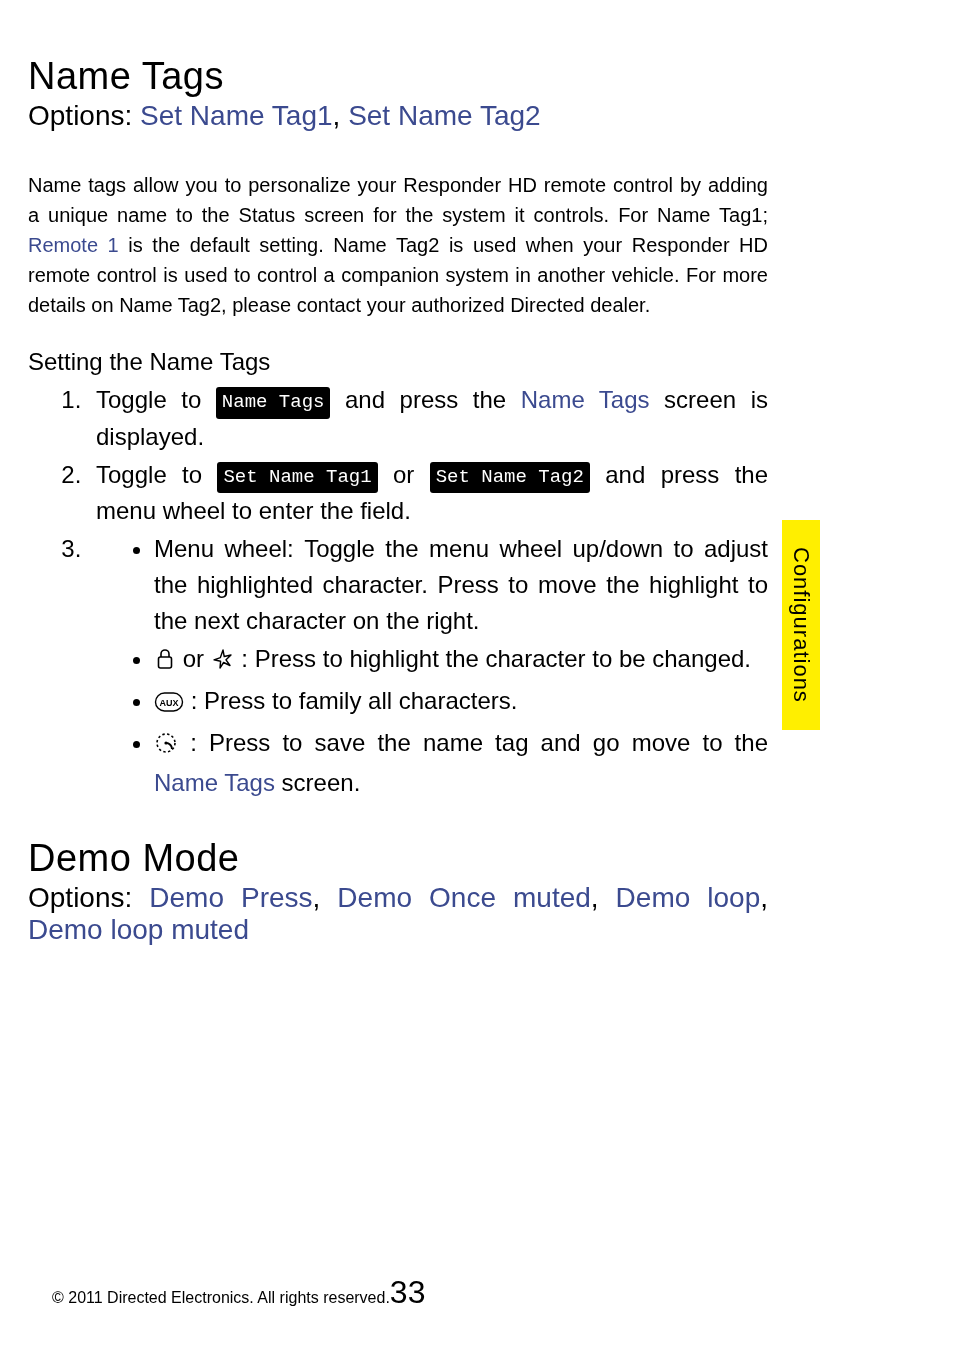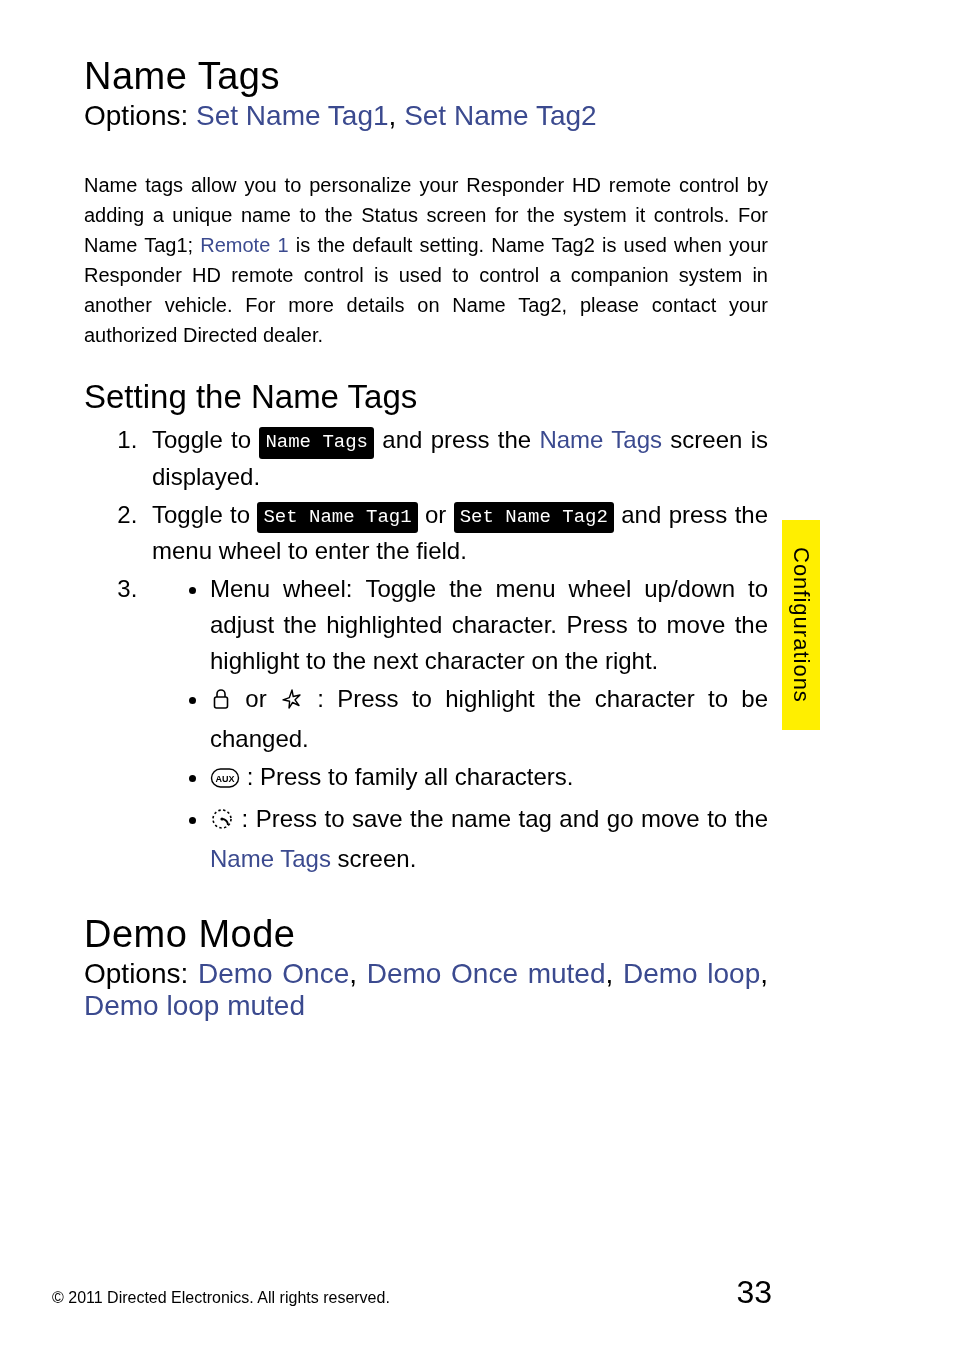--- a/index.html
+++ b/index.html
@@ -8,21 +8,21 @@
     padding: 0;
     width: 954px;
     height: 1359px;
     font-family: "Futura", "Century Gothic", "Avant Garde", sans-serif;
     background: #fff;
     color: #000;
     position: relative;
   }
   .page {
     box-sizing: border-box;
-    padding: 55px 52px 40px 84px;
+    padding: 55px 52px 40px 28px;
     width: 820px;
     height: 1359px;
     position: relative;
   }
   h2.section-title {
     font-family: "Futura Condensed", "Arial Narrow", sans-serif;
     font-stretch: condensed;
     font-weight: 500;
     font-size: 38px;
     margin: 0 0 2px 0;
@@ -34,21 +34,21 @@
     font-weight: 300;
   }
   .body-text {
     font-size: 20px;
     line-height: 1.5;
     text-align: justify;
     margin: 0 0 28px 0;
     font-weight: 300;
   }
   .subheading {
-    font-size: 33px;
+    font-size: 24px;
     font-weight: 400;
     margin: 0 0 6px 0;
   }
   ol.steps {
     font-size: 24px;
     line-height: 1.5;
     font-weight: 300;
     margin: 0 0 36px 0;
     padding-left: 60px;
   }
@@ -102,23 +102,22 @@
   .side-tab-text {
     writing-mode: vertical-rl;
     font-size: 22px;
     font-weight: 300;
     letter-spacing: 1px;
   }
   .footer {
     position: absolute;
     bottom: 48px;
     left: 52px;
-    right: 48px;
+    right: 56px;
     display: flex;
-    justify-content: space-between;
     align-items: baseline;
   }
   .copyright {
     font-size: 16px;
     font-weight: 300;
   }
   .page-num {
     font-size: 32px;
     font-weight: 300;
   }
@@ -186,21 +185,21 @@
             </svg>
           </span><span> : </span><span class="bold">Press</span><span> to save the name tag and go move to the </span><span class="hl">Name Tags</span><span> screen.</span>
         </li>
       </ul>
     </li>
   </ol>
 
   <div class="sect2">
     <h2 class="section-title">Demo Mode</h2>
     <p class="options-line" style="text-align:justify;">
-      <span>Options: </span><span class="hl">Demo Once</span><span>,  </span><span class="hl">Demo Once muted</span><span>, </span><span class="hl">Demo loop</span><span>,  </span><span class="hl">Demo loop muted</span>
+      <span>Options: </span><span class="hl">Demo Press</span><span>,  </span><span class="hl">Demo Once muted</span><span>, </span><span class="hl">Demo loop</span><span>,  </span><span class="hl">Demo loop muted</span>
     </p>
   </div>
 
   <div class="side-tab">
     <span class="side-tab-text">Configurations</span>
   </div>
 
   <div class="footer">
     <span class="copyright">© 2011 Directed Electronics. All rights reserved.</span>
     <span class="page-num">33</span>

